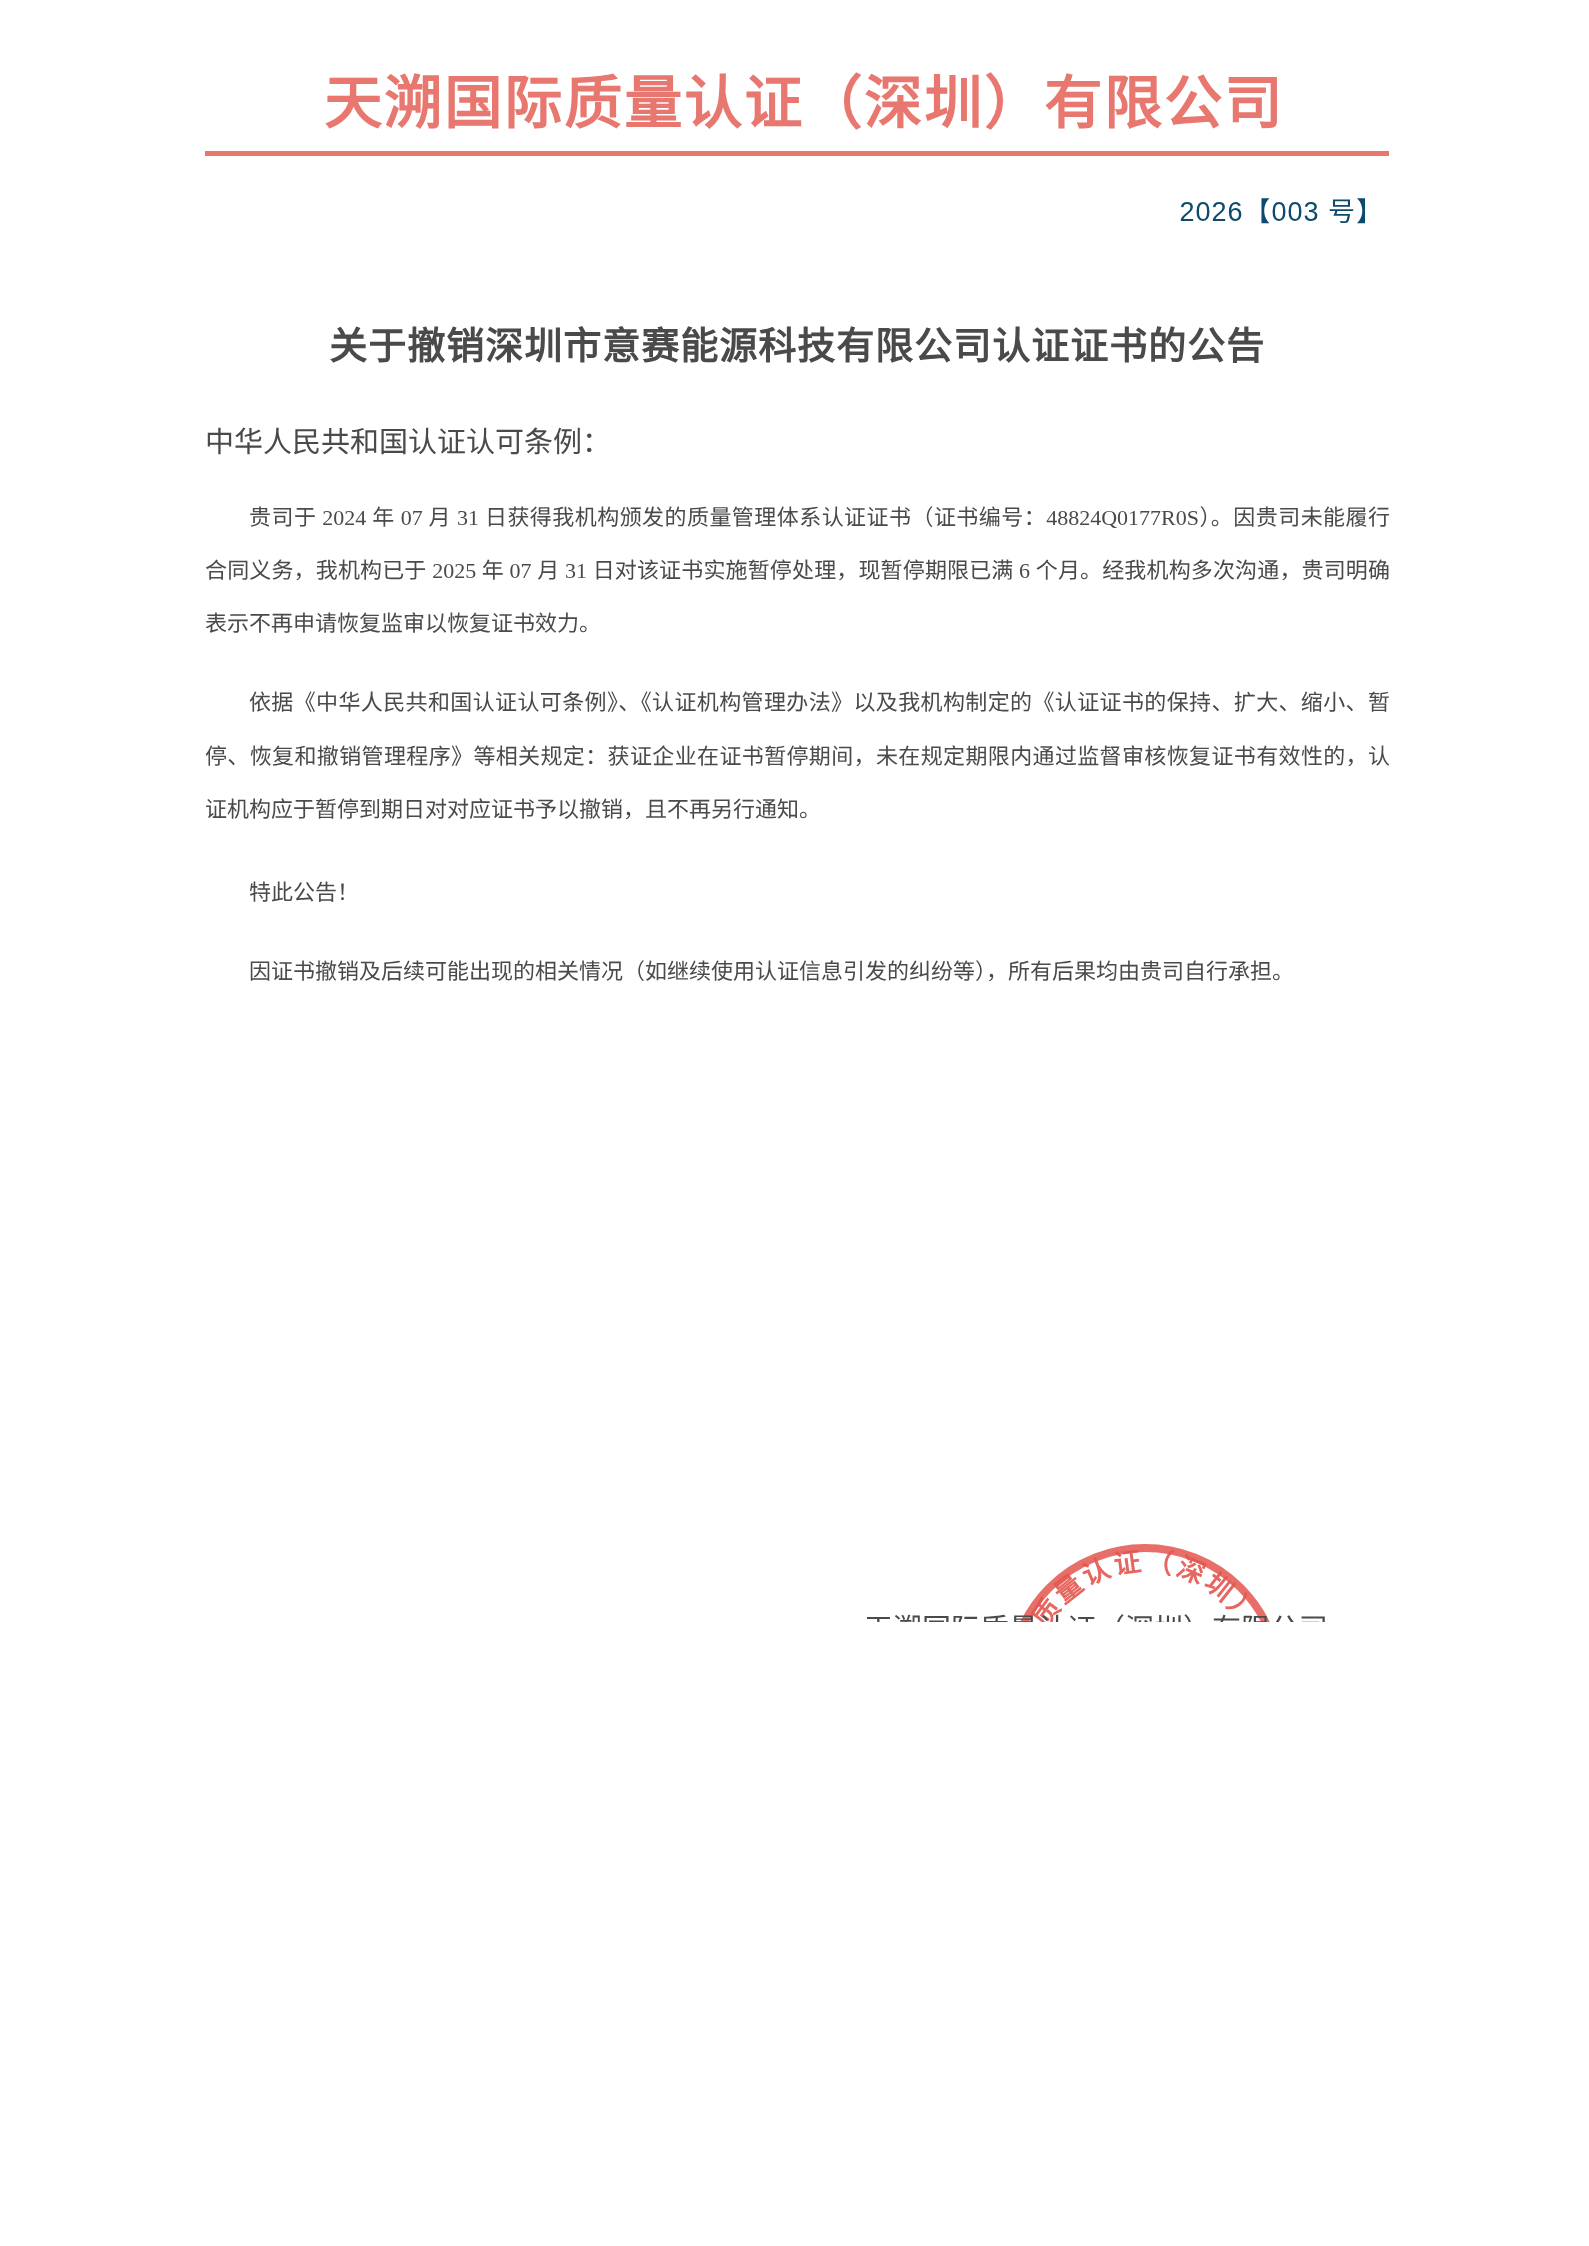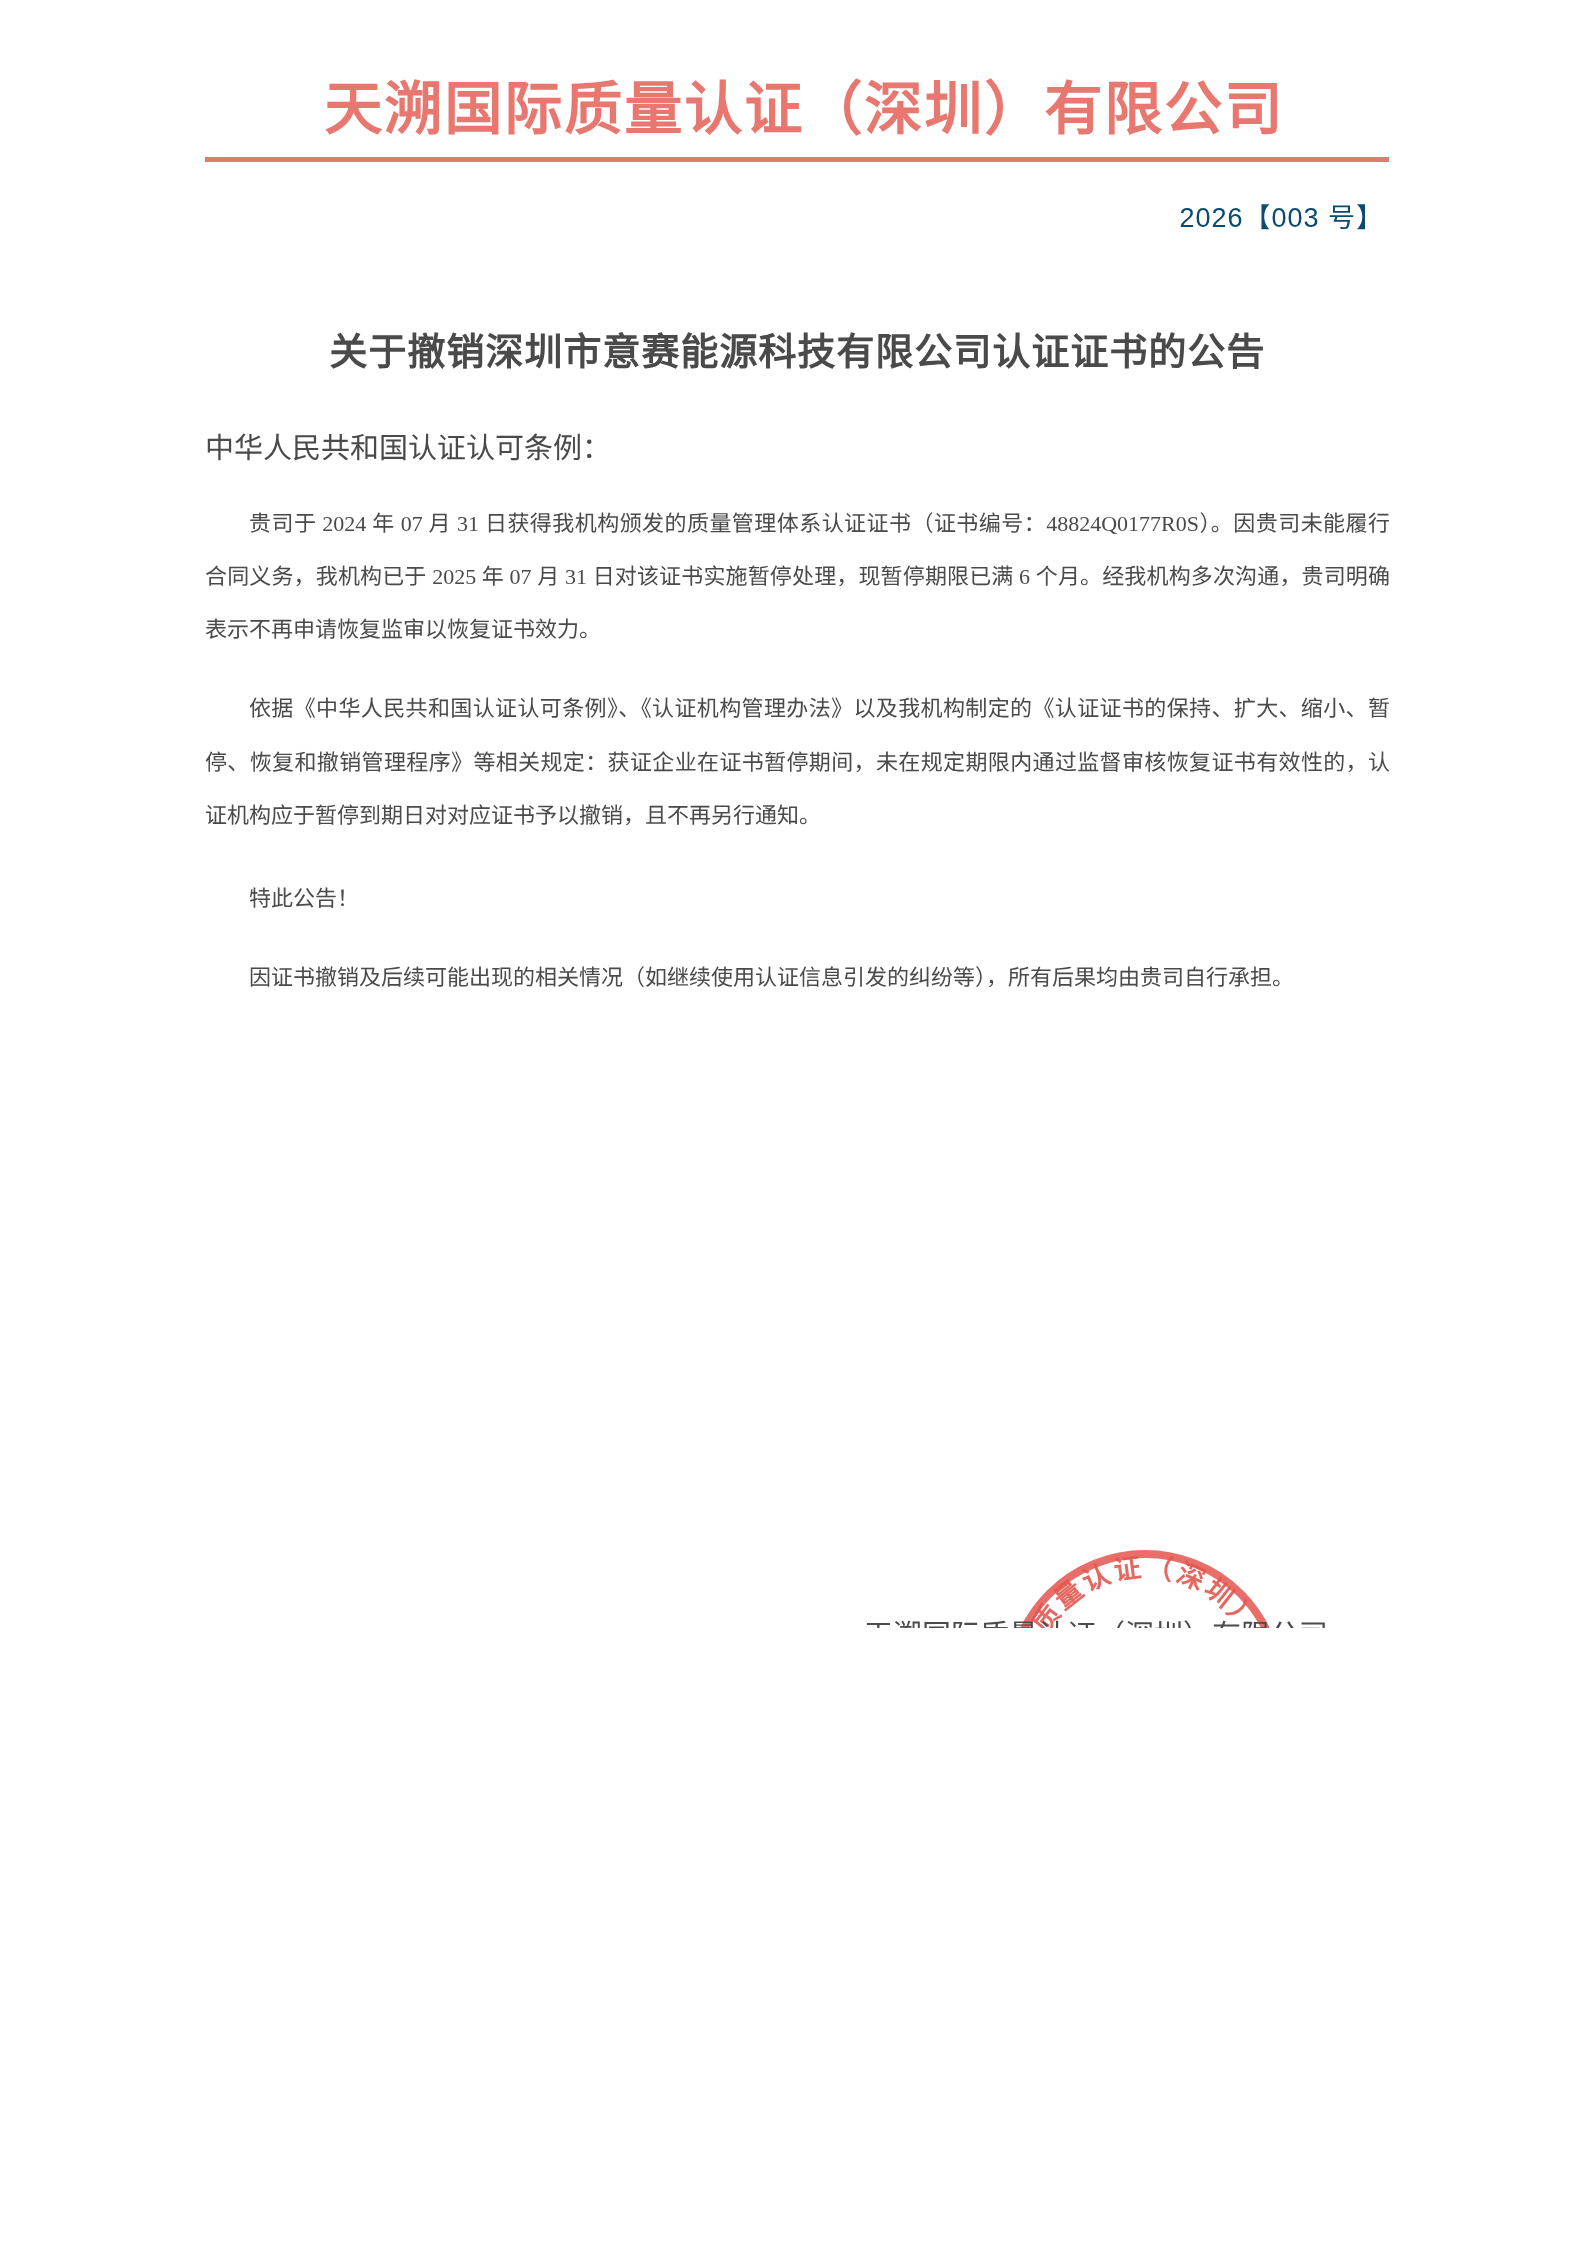--- a/index.html
+++ b/index.html
@@ -10,21 +10,21 @@
   }
   body {
     font-family: "Liberation Serif", "DejaVu Serif", serif;
     color: #3c3c3c;
   }
 
   .page {
     position: relative;
     width: 1589px;
     height: 1614px;
-    margin: 14px auto;
+    margin: 8px auto;
     background: #ffffff;
     overflow: hidden;
     box-sizing: border-box;
   }
 
   
   .letterhead {
     position: absolute;
     left: 0;
     top: 0;

